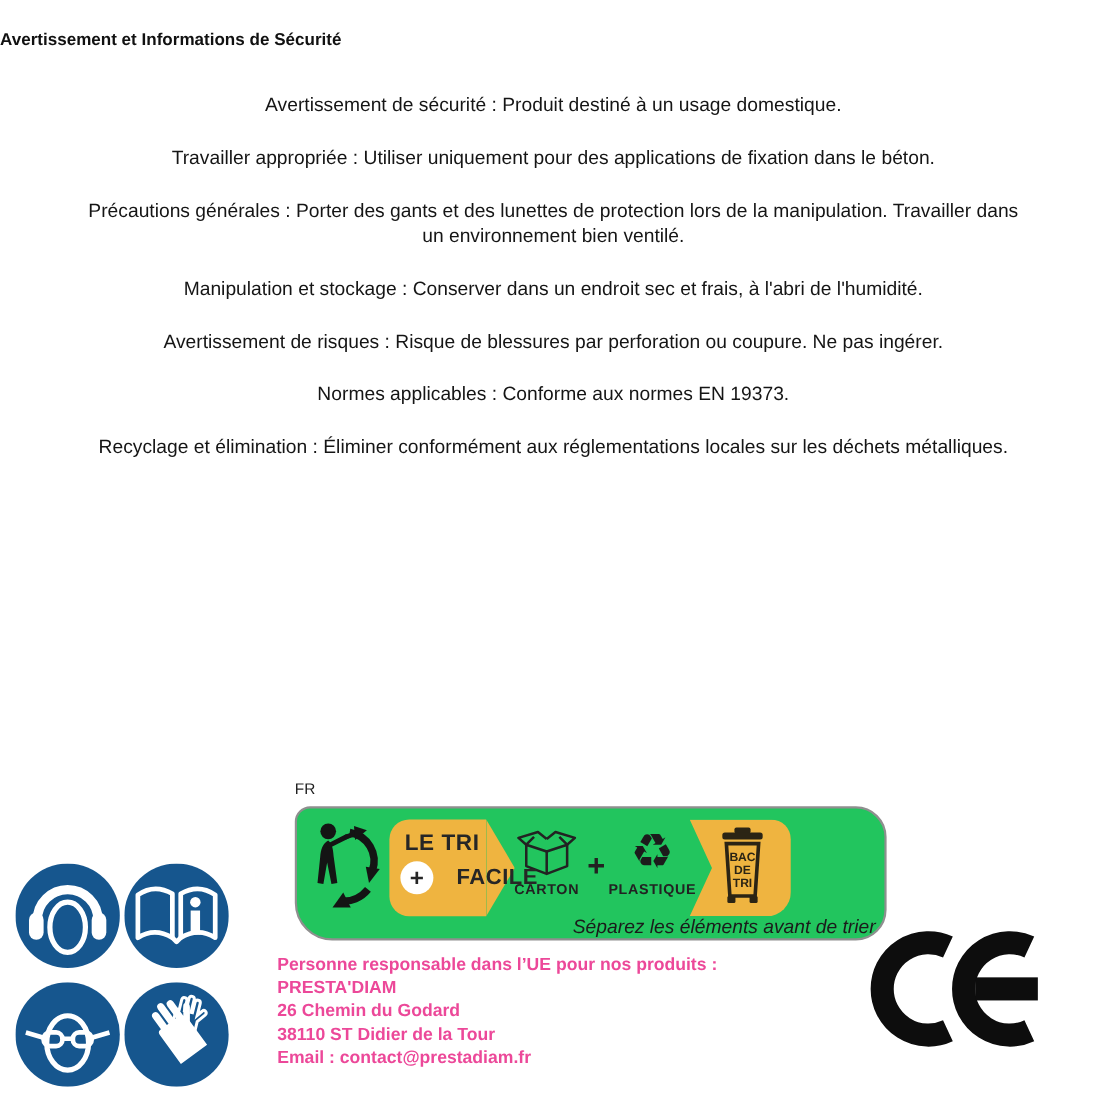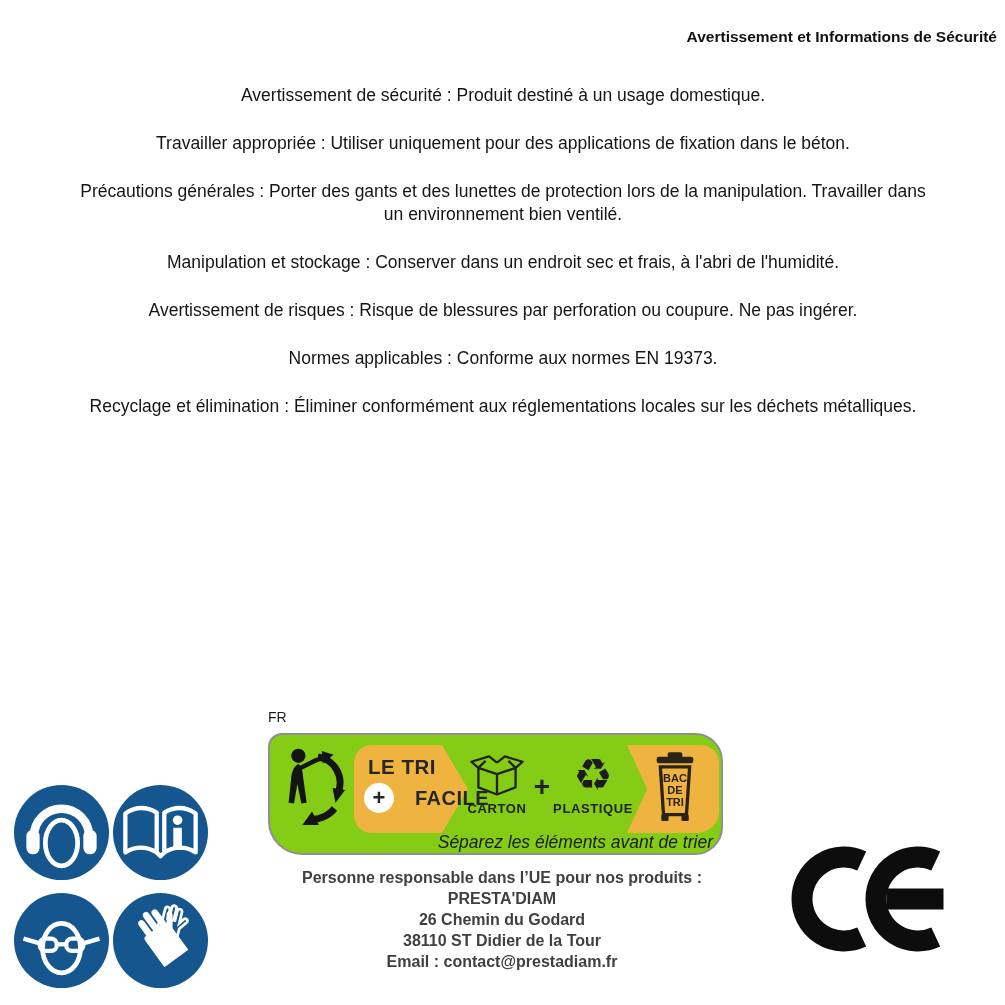--- a/index.html
+++ b/index.html
@@ -1,27 +1,27 @@
 <!DOCTYPE html>
 <html><head>
 <meta charset="utf-8">
 <style>
   html,body{margin:0;padding:0;background:#fff;}
   .canvas{position:relative;width:1005px;height:1005px;background:#ffffff;overflow:hidden;
           font-family:"Liberation Sans","DejaVu Sans",sans-serif;color:#141414;}
   .abs{position:absolute;}
 
   
-  .page-title{left:0;top:28px;width:997px;text-align:right;font-size:15.5px;font-weight:700;color:#111;}
+  .page-title{left:0;top:28px;width:997px;text-align:left;font-size:15.5px;font-weight:700;color:#111;}
   .body-text{left:72px;top:84px;width:862px;font-size:17.5px;line-height:23px;color:#151515;}
   .body-text p{margin:0 0 25px 0;text-align:center;}
 
   
   .fr-code{left:268px;top:709px;font-size:14px;font-weight:400;color:#1d1d1d;}
-  .infotri-box{left:268px;top:733px;width:455px;height:122px;background:#84cc16;
+  .infotri-box{left:268px;top:733px;width:538px;height:122px;background:#22c55e;
                border:2px solid #8f8f8f;border-radius:14px 28px 28px 34px;box-sizing:border-box;}
   .triman{left:8px;top:12px;}
   .letri-pill{left:84px;top:10px;width:88px;height:88px;background:#EFB440;border-radius:18px 0 0 18px;z-index:2;}
   .letri-arrow{left:172px;top:10px;width:26px;height:88px;background:#EFB440;
                clip-path:polygon(0 0,100% 50%,0 100%);z-index:1;}
   .letri-line1{left:14px;top:10px;font-size:20.5px;font-weight:700;letter-spacing:.5px;color:#262626;white-space:nowrap;}
   .plus-circle{left:10px;top:38px;width:30px;height:30px;background:#fff;border-radius:50%;
                display:flex;align-items:center;justify-content:center;font-size:22px;font-weight:700;color:#262626;}
   .letri-line2{left:44px;top:42px;font-size:20px;font-weight:700;letter-spacing:.5px;color:#262626;white-space:nowrap;z-index:3;margin-left:17px;}
   .material-col{top:16px;width:74px;display:flex;flex-direction:column;align-items:center;}
@@ -31,22 +31,22 @@
   .materials-plus{left:258px;top:36px;width:28px;text-align:center;font-size:28px;font-weight:700;color:#222;}
   .yellow-block{left:357px;top:10px;width:92px;height:88px;background:#EFB440;
                 border-radius:0 18px 22px 0;clip-path:polygon(0 0,100% 0,100% 100%,0 100%,22% 50%);}
   .bin-svg{position:absolute;left:26px;top:5px;}
   .infotri-footer{right:8px;top:97px;font-size:17.5px;font-style:italic;color:#1b1b1b;white-space:nowrap;}
 
   
   .safety-icon{width:95px;height:95px;}
 
   
-  .contact{left:252px;top:867px;width:500px;text-align:center;font-size:16px;font-weight:700;
-           line-height:21px;color:#404040;}
+  .contact{left:252px;top:867px;width:500px;font-size:16px;font-weight:700;
+           line-height:21px;color:#ec4899;}
 
   svg text{font-family:"Liberation Sans","DejaVu Sans",sans-serif;}
 </style>
 </head>
 <body>
 
 <div class="canvas">
 
   <div class="abs page-title">Avertissement et Informations de Sécurité</div>
 

